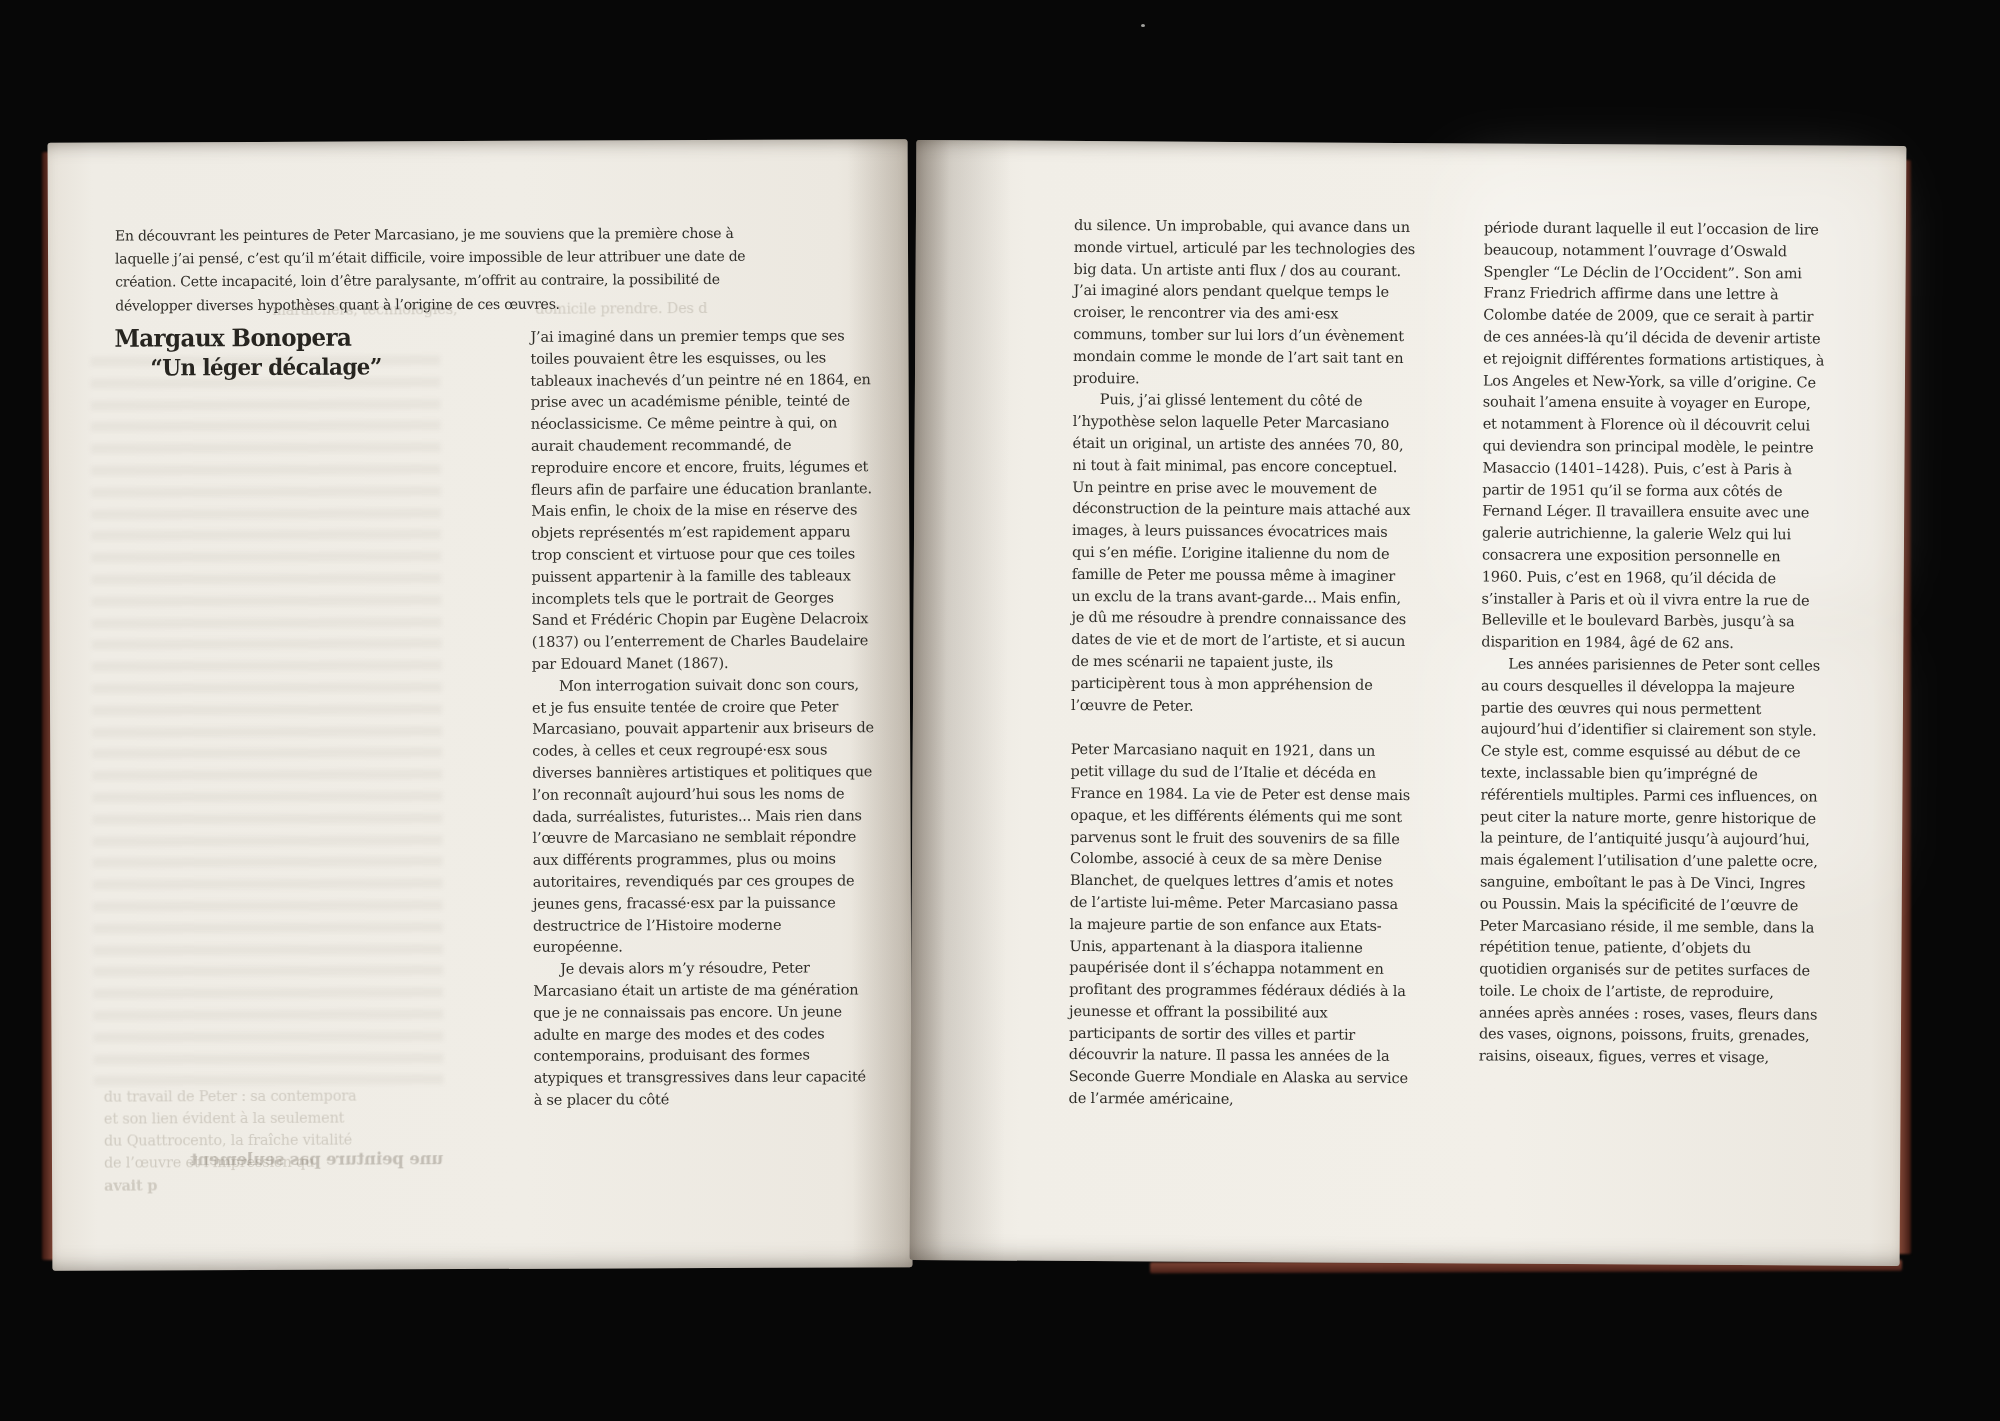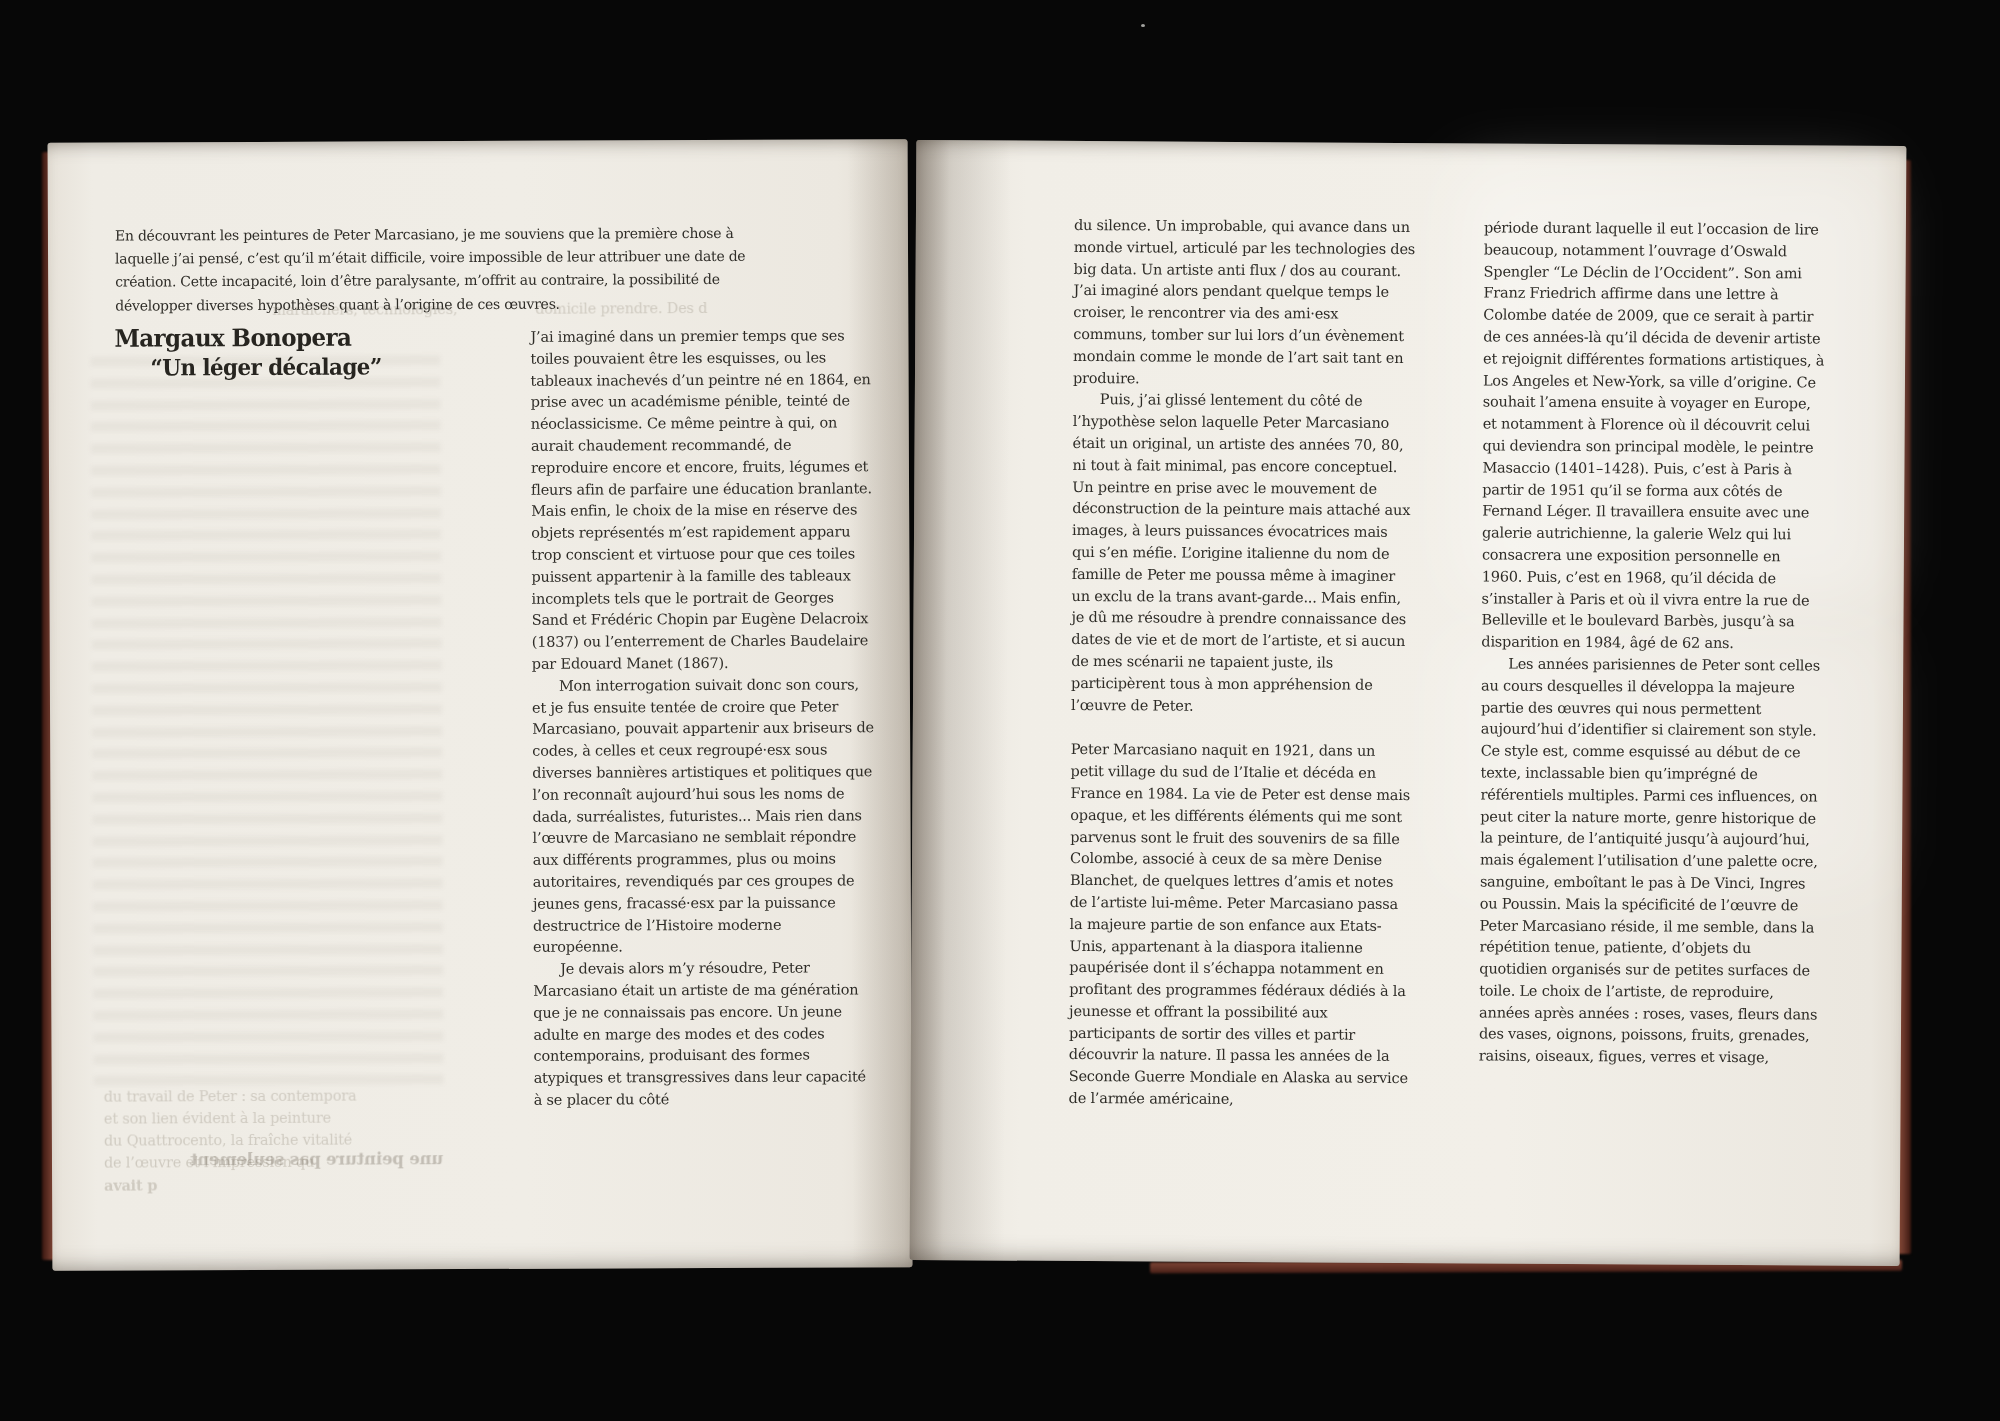--- a/index.html
+++ b/index.html
@@ -84,21 +84,21 @@
   <div class="cover-edge right"></div>
   <div class="cover-edge bottom"></div>
 
   <div class="page page-left">
     <div class="ghost-stripes"></div>
 
     <div>
         <p class="ghost faint" style="left: 224px; top: 160px;">maraîchers, technologies,</p>
         <p class="ghost faint" style="left: 487px; top: 160px;">domicile prendre. Des d</p>
         <p class="ghost faint" style="left: 52px; top: 946px;">du travail de Peter : sa contempora</p>
-        <p class="ghost faint" style="left: 52px; top: 968px;">et son lien évident à la peinture</p>
+        <p class="ghost faint" style="left: 52px; top: 968px;">et son lien évident à la seulement</p>
         <p class="ghost faint" style="left: 52px; top: 990px;">du Quattrocento, la fraîche vitalité</p>
         <p class="ghost faint" style="left: 52px; top: 1012px;">de l’œuvre et l’impression qu</p>
         <p class="ghost faint" style="left: 52px; top: 1034px; font-weight: bold;">avait p</p>
         <p class="ghost mirrored" style="left: 138px; top: 1008px;">une peinture pas seulement</p>
       </div>
 
     <p class="intro">En découvrant les peintures de Peter Marcasiano, je me souviens que la première chose à laquelle j’ai pensé, c’est qu’il m’était difficile, voire impossible de leur attribuer une date de création. Cette incapacité, loin d’être paralysante, m’offrit au contraire, la possibilité de développer diverses hypothèses quant à l’origine de ces œuvres.</p>
 
     <h2 class="author">Margaux Bonopera</h2>
     <h3 class="essay-title">“Un léger décalage”</h3>

